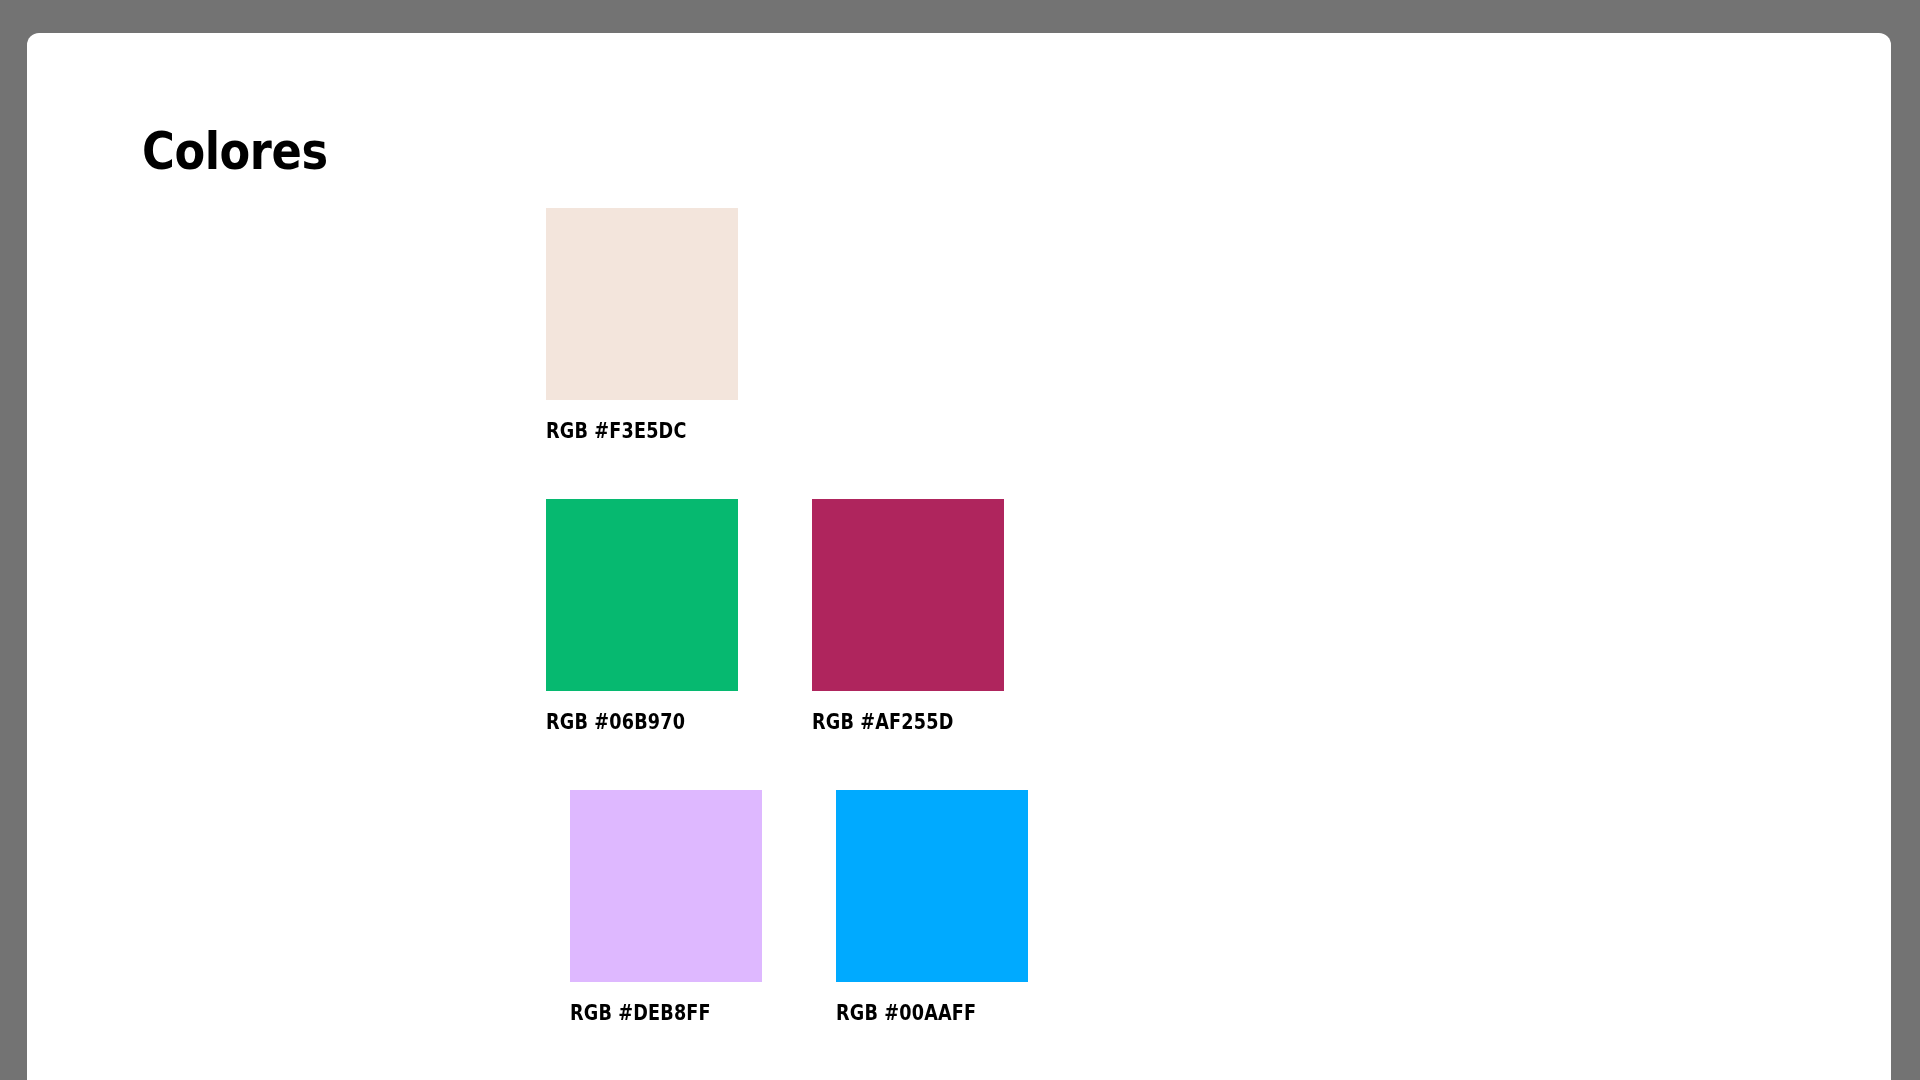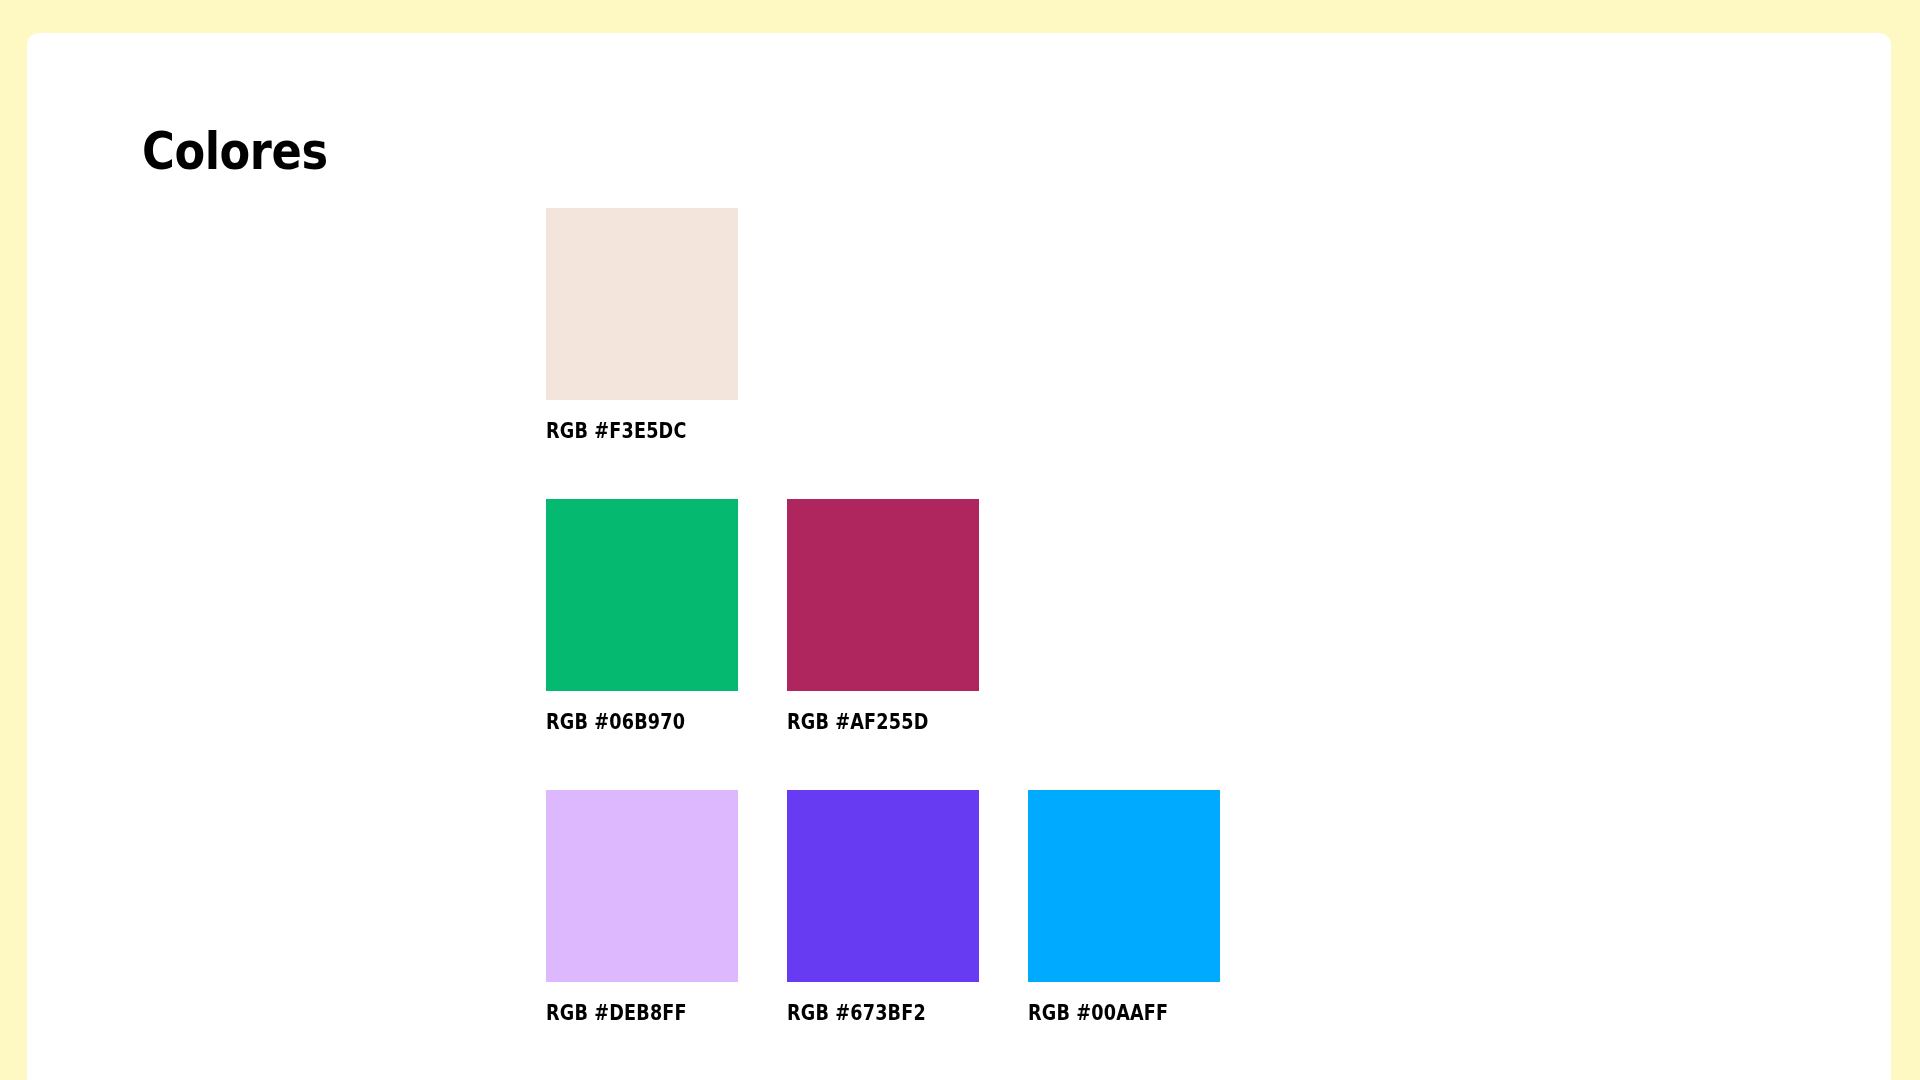--- a/index.html
+++ b/index.html
@@ -12,21 +12,21 @@
 
   body {
     background: #f3e5dc;
     font-family: "Liberation Sans", sans-serif;
   }
 
   .page {
     position: relative;
     width: 1920px;
     height: 1080px;
-    background: #fef9c3;
+    background: #737373;
   }
 
   .card {
     position: absolute;
     left: 27px;
     top: 33px;
     width: 1864px;
     height: 1060px;
     background: #ffffff;
     border-radius: 12px;
@@ -49,25 +49,25 @@
 
   .swatch-grid {
     position: absolute;
     left: 519px;
     top: 175px;
     width: 1000px;
   }
 
   .swatch-row {
     display: flex;
-    gap: 49px;
+    gap: 74px;
     margin-bottom: 57px;
   }
 
-  .swatch-row:last-child { margin-bottom: 0; }
+  .swatch-row:last-child { margin-bottom: 0; margin-left: 24px; }
 
   .swatch-cell {
     width: 192px;
     flex: 0 0 192px;
   }
 
   .swatch-chip {
     width: 192px;
     height: 192px;
     display: block;
@@ -129,24 +129,20 @@
             <div class="swatch-chip" style="background-color: rgb(175, 37, 93);"></div>
             <div class="swatch-label">RGB #AF255D</div>
           </div>
         </div>
         <div class="swatch-row">
           <div class="swatch-cell">
             <div class="swatch-chip" style="background-color: rgb(222, 184, 255);"></div>
             <div class="swatch-label">RGB #DEB8FF</div>
           </div>
           <div class="swatch-cell">
-            <div class="swatch-chip" style="background-color: rgb(103, 59, 242);"></div>
-            <div class="swatch-label">RGB #673BF2</div>
-          </div>
-          <div class="swatch-cell">
             <div class="swatch-chip" style="background-color: rgb(0, 170, 255);"></div>
             <div class="swatch-label">RGB #00AAFF</div>
           </div>
         </div>
       </div>
 
   </div>
 
 </div>
 

